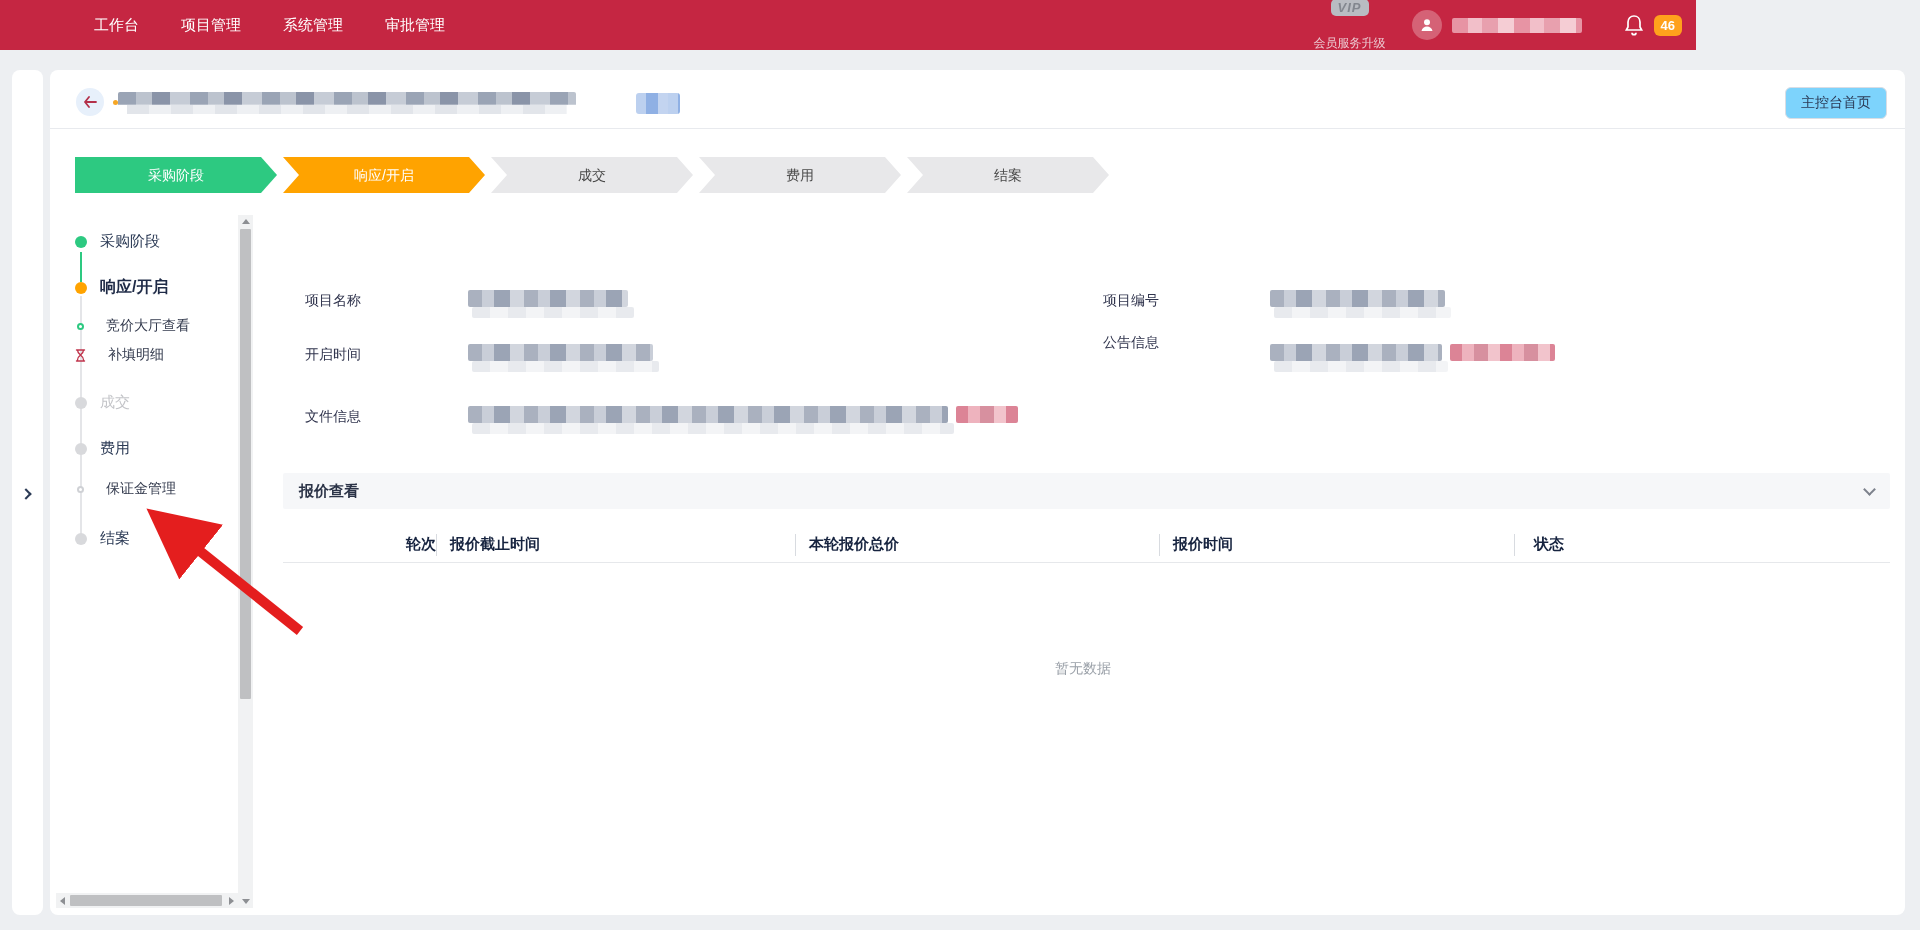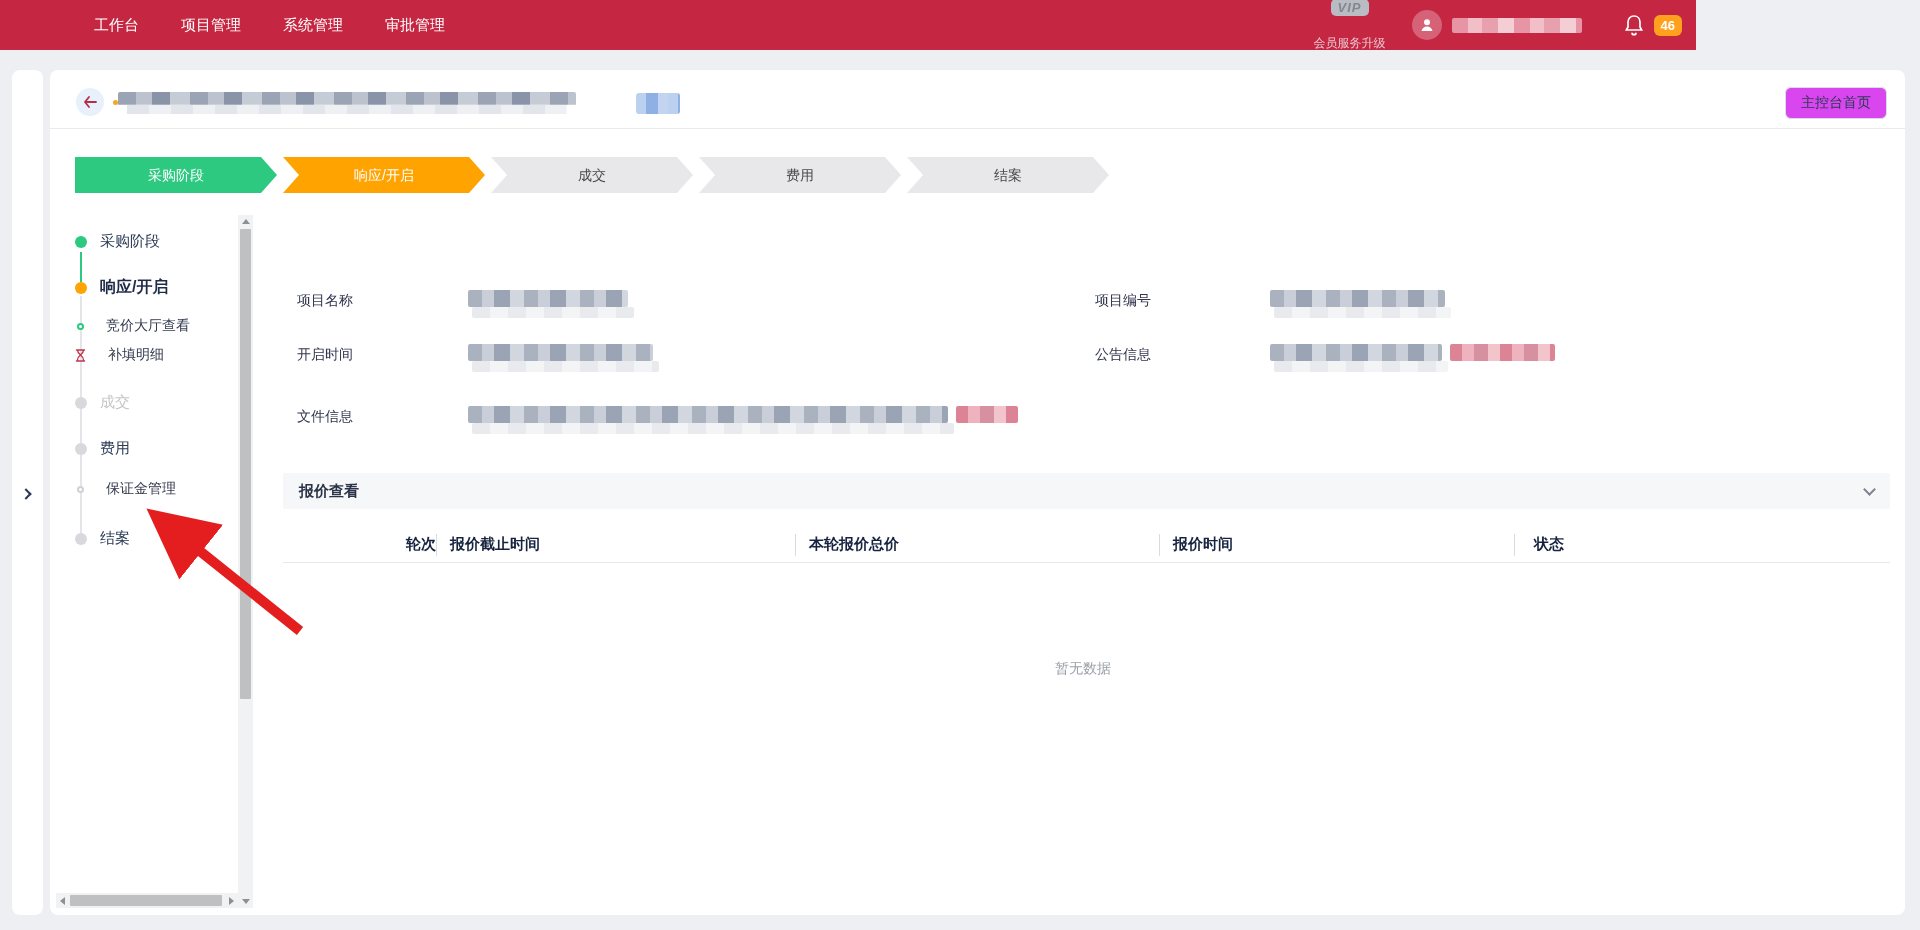--- a/index.html
+++ b/index.html
@@ -29,21 +29,21 @@
 
   .back-btn { position:absolute; left:26px; top:18px; width:28px; height:28px; border-radius:50%; background:#e7f0fb; color:#b3304a; display:flex; align-items:center; justify-content:center; font-size:16px; font-weight:bold; cursor:pointer; }
   .title-mosaic { position:absolute; left:68px; top:22px; width:458px; height:22px; border-radius:2px;
     background:
       repeating-linear-gradient(90deg,#9aa4b5 0 18px,#bcc3ce 18px 34px,#8a94a8 34px 52px,#c6ccd6 52px 72px) no-repeat top/100% 58%,
       repeating-linear-gradient(90deg,#e2e5ea 0 22px,#eef0f3 22px 44px) no-repeat bottom/96% 42%;
     filter:blur(.6px); }
   .title-dot { position:absolute; left:63px; top:30px; width:5px; height:5px; border-radius:50%; background:#f6a623; }
   .tag-mosaic { position:absolute; left:586px; top:23px; width:44px; height:21px; border-radius:3px;
     background:repeating-linear-gradient(90deg,#bcd0ef 0 10px,#8fb0e4 10px 22px,#c3d4f0 22px 32px); filter:blur(.7px); }
-  .console-btn { position:absolute; right:18px; top:17px; height:32px; padding:8px 15px; background:#d946ef; border:1px solid #d9dde4; border-radius:6px; font-size:14px; color:#2b3a55; display:flex; align-items:center; cursor:pointer; }
+  .console-btn { position:absolute; right:18px; top:17px; height:32px; padding:8px 15px; background:#7dd3fc; border:1px solid #d9dde4; border-radius:6px; font-size:14px; color:#2b3a55; display:flex; align-items:center; cursor:pointer; }
   .card-divider { position:absolute; left:0; top:58px; width:100%; height:1px; background:#e8eaee; }
 
   
   .steps { position:absolute; left:25px; top:87px; display:flex; gap:6px; }
   .step { width:202px; height:36px; line-height:36px; text-align:center; font-size:14px;
     clip-path:polygon(0 0, calc(100% - 16px) 0, 100% 50%, calc(100% - 16px) 100%, 0 100%, 16px 50%); cursor:pointer; }
   .step.first { clip-path:polygon(0 0, calc(100% - 16px) 0, 100% 50%, calc(100% - 16px) 100%, 0 100%); }
   .step.done { background:#2dc981; color:#fff; }
   .step.current { background:#ffa300; color:#fff; }
   .step.pending { background:#e8e8ea; color:#4a4a4a; }
@@ -71,21 +71,21 @@
   .htrack { position:absolute; left:6px; top:823px; width:182px; height:15px; background:#f1f2f3; }
   .hthumb { position:absolute; left:14px; top:2px; width:152px; height:11px; background:#bfc0c2; border-radius:1px; }
   .tri.left { top:4px; left:4px; border-top:4px solid transparent; border-bottom:4px solid transparent; border-right:5px solid #8d8f93; }
   .tri.right { top:4px; right:4px; border-top:4px solid transparent; border-bottom:4px solid transparent; border-left:5px solid #8d8f93; }
 
   
   .section-bar { position:absolute; left:233px; width:1607px; height:36px; background:#f6f7f9; border-radius:2px; display:flex; align-items:center; justify-content:space-between; padding:0 16px; cursor:pointer; }
   .section-title { font-size:15px; font-weight:600; color:#2b3347; }
   .chev { width:9px; height:9px; border-right:2px solid #7d828c; border-bottom:2px solid #7d828c; transform:rotate(45deg); margin-top:-4px; }
 
-  .field-label { position:absolute; font-size:14px; color:#30344d; }
+  .field-label { position:absolute; font-size:14px; color:#30344d;margin-left:8px; }
   .mosaic { position:absolute; height:17px; border-radius:2px; filter:blur(.6px);
     background:repeating-linear-gradient(90deg,#aab1bf 0 14px,#c9ced8 14px 26px,#9ba4b5 26px 42px,#d2d6de 42px 56px); }
   .mosaic.light::after { content:""; position:absolute; left:4px; right:-6px; top:17px; height:11px; border-radius:2px;
     background:repeating-linear-gradient(90deg,#e8eaee 0 18px,#f3f4f6 18px 36px); }
   .mosaic.red { background:repeating-linear-gradient(90deg,#dc8496 0 12px,#eeb3be 12px 24px,#d7909f 24px 38px,#f2c4cc 38px 50px); }
 
   .qtable-head { position:absolute; left:233px; width:1607px; height:36px; display:flex; align-items:center; border-bottom:1px solid #e6e8eb; }
   .qth { font-size:15px; font-weight:bold; color:#16233f; position:relative; padding-left:14px; }
   .qth + .qth::before { content:""; position:absolute; left:0; top:50%; transform:translateY(-50%); width:1px; height:22px; background:#d8dbe0; }
   .empty-text { position:absolute; font-size:14px; color:#9aa0a8; }
@@ -208,21 +208,21 @@
     </svg>
 
 
     <div class="field-label" style="left:247px; top:222px;">项目名称</div>
     <div class="mosaic light" style="left:418px; top:220px; width:160px;"></div>
     <div class="field-label" style="left:1045px; top:222px;">项目编号</div>
     <div class="mosaic light" style="left:1220px; top:220px; width:175px;"></div>
 
     <div class="field-label" style="left:247px; top:276px;">开启时间</div>
     <div class="mosaic light" style="left:418px; top:274px; width:185px;"></div>
-    <div class="field-label" style="left:1045px; top:276px;">公告信息</div>
+    <div class="field-label" style="left:1045px; top:264px;">公告信息</div>
     <div class="mosaic light" style="left:1220px; top:274px; width:172px;"></div>
     <div class="mosaic red" style="left:1400px; top:274px; width:105px;"></div>
 
     <div class="field-label" style="left:247px; top:338px;">文件信息</div>
     <div class="mosaic light" style="left:418px; top:336px; width:480px;"></div>
     <div class="mosaic red" style="left:906px; top:336px; width:62px;"></div>
 
     <div class="section-bar" style="top:403px;">
       <span class="section-title">报价查看</span>
       <span class="chev"></span>

